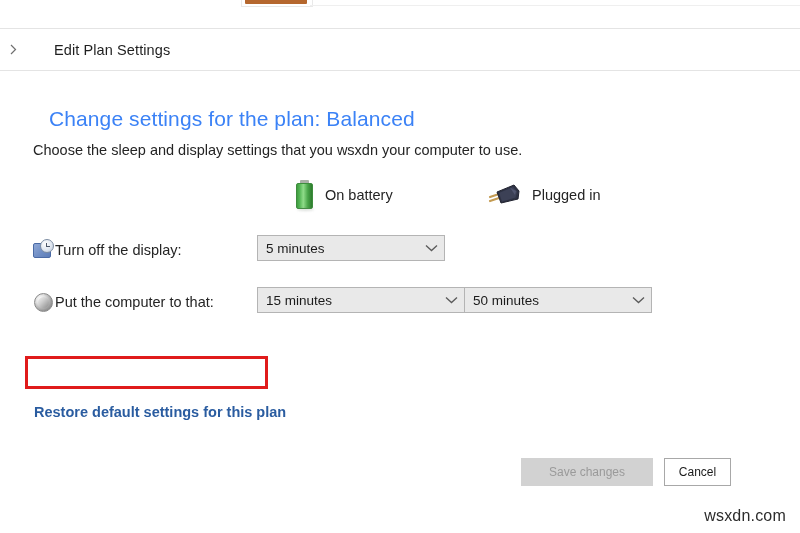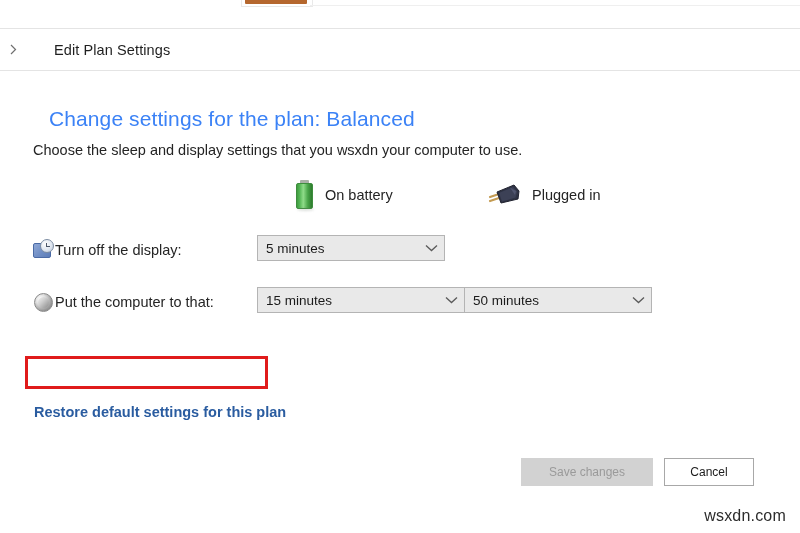--- a/index.html
+++ b/index.html
@@ -317,21 +317,21 @@
   #btn-save {
     left: 521px;
     width: 132px;
     background: #d2d2d2;
     border-color: #d2d2d2;
     color: #9a9a9a;
     cursor: default;
   }
   #btn-cancel {
     left: 664px;
-    width: 90px;
+    width: 67px;
     background: #ffffff;
     border-color: #a8a8a8;
     color: #1b1b1b;
     cursor: pointer;
   }
 
   
   #watermark {
     position: absolute;
     right: 14px;

